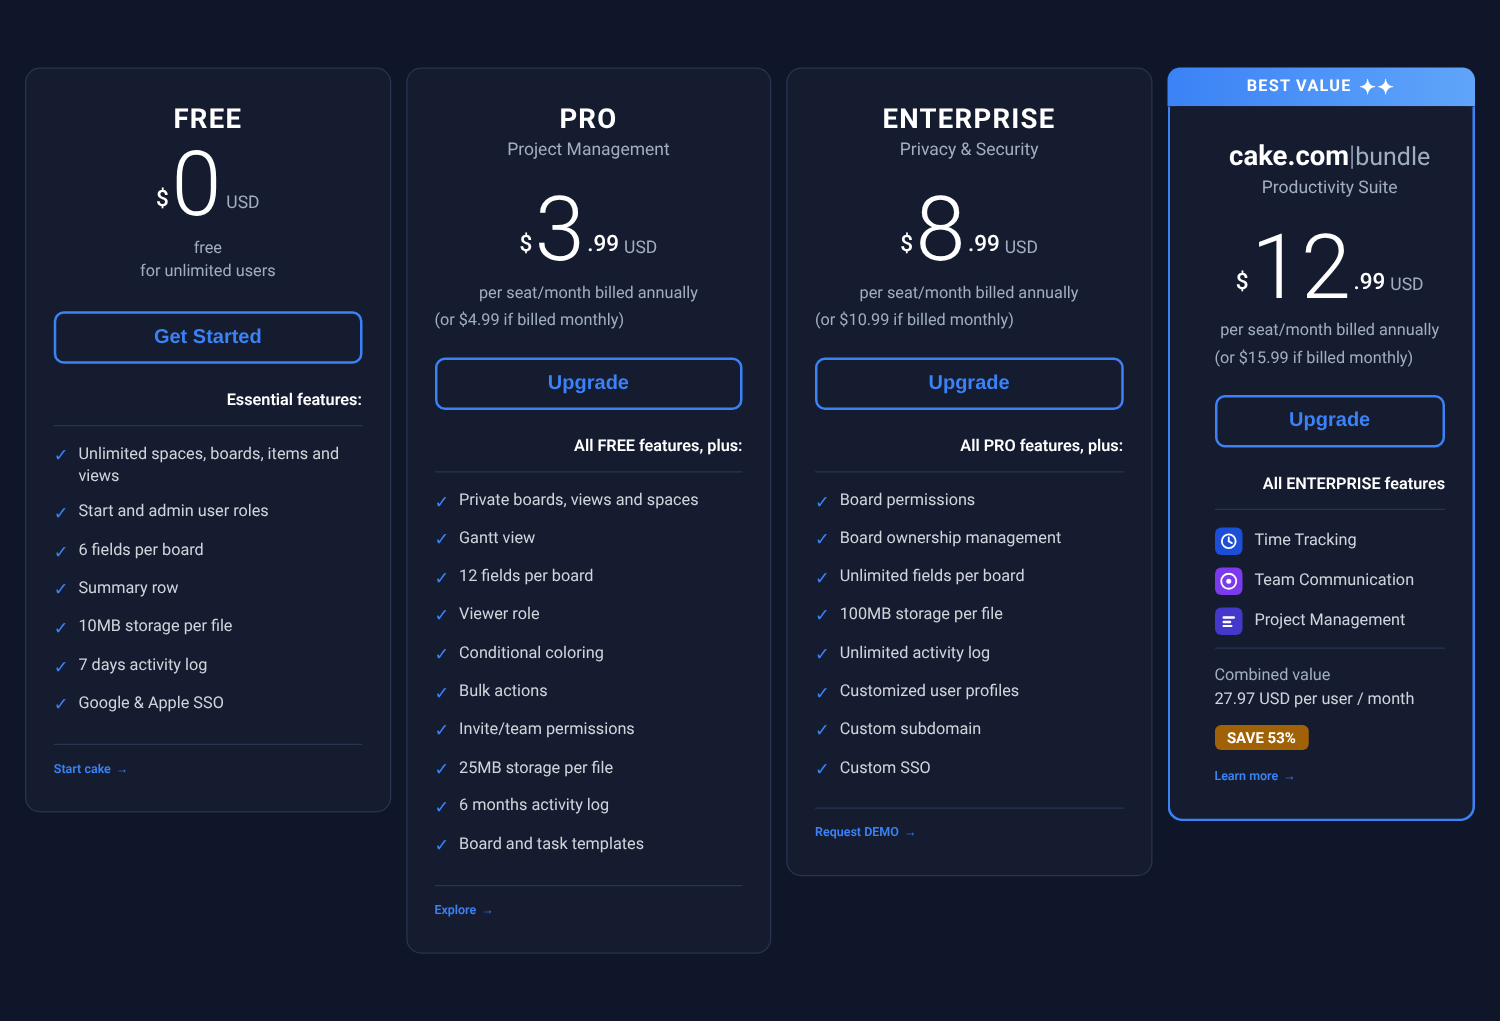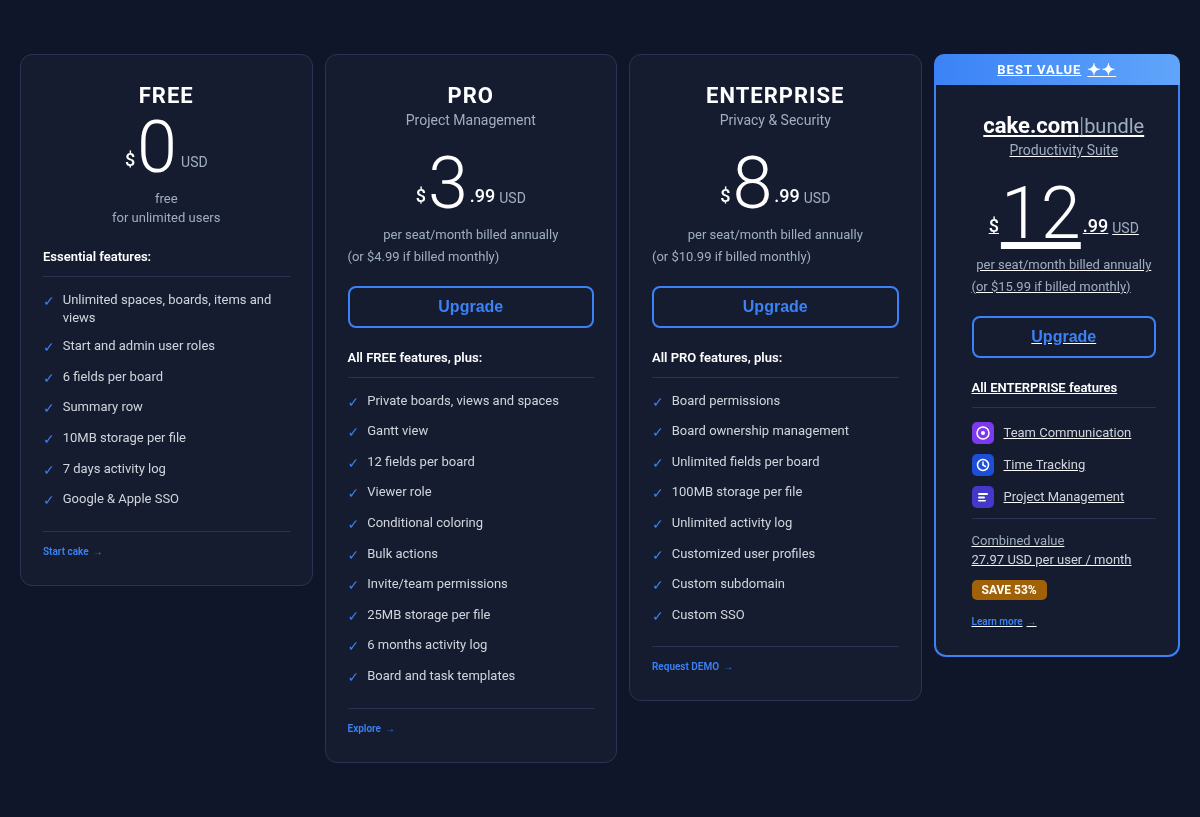--- a/index.html
+++ b/index.html
@@ -46,21 +46,20 @@
       display: flex;
       align-items: center;
       justify-content: center;
       gap: 6px;
     }
     .best-value-wrapper {
       display: flex;
       flex-direction: column;
       flex: 1;
       min-width: 0;
-      text-decoration: underline;
     }
     .plan-name {
       font-size: 22px;
       font-weight: 700;
       text-align: center;
       letter-spacing: 1px;
       margin-bottom: 4px;
     }
     .plan-subtitle {
       font-size: 14px;
@@ -125,20 +124,21 @@
       cursor: pointer;
       text-align: center;
       margin-bottom: 22px;
       transition: background 0.2s;
     }
     .section-label {
       font-size: 13px;
       color: #ffffff;
       font-weight: 600;
       margin-bottom: 12px;
+      text-align: right;
     }
     .divider {
       border: none;
       border-top: 1px solid #2a3352;
       margin-bottom: 14px;
     }
     .feature-list {
       list-style: none;
       margin-bottom: 20px;
     }
@@ -225,20 +225,21 @@
 
   <div class="plan-card">
     <div class="plan-name">FREE</div>
     <div class="price-row">
       <span class="price-dollar">$</span>
       <span class="price-main">0</span>
       <span class="price-currency">USD</span>
     </div>
     <div class="price-period">free<br>for unlimited users</div>
     <div style="margin-bottom:22px;"></div>
+    <button class="plan-button">Get Started</button>
     <div class="section-label">Essential features:</div>
     <hr class="divider">
     <ul class="feature-list">
       <li class="feature-item">
           <span class="check-icon">✓</span>
           <span>Unlimited spaces, boards, items and views</span>
         </li>
       <li class="feature-item">
           <span class="check-icon">✓</span>
           <span>Start and admin user roles</span>
@@ -404,37 +405,37 @@
         <span class="price-main">12</span>
         <span class="price-cents">.99</span>
         <span class="price-currency">USD</span>
       </div>
       <div class="price-period">per seat/month billed annually</div>
       <div class="price-note">(or $15.99 if billed monthly)</div>
       <button class="plan-button">Upgrade</button>
       <div class="section-label">All ENTERPRISE features</div>
       <hr class="divider">
       <div class="bundle-app-row">
-        <div class="app-icon app-icon-purple">
-          <svg width="14" height="14" viewBox="0 0 14 14" fill="white">
-              <circle cx="7" cy="7" r="6" fill="none" stroke="white" stroke-width="1.5"></circle>
-              <circle cx="7" cy="7" r="2" fill="white"></circle>
-            </svg>
-        </div>
-        <span>Team Communication</span>
-      </div>
-      <div class="bundle-app-row">
         <div class="app-icon app-icon-blue">
           <svg width="14" height="14" viewBox="0 0 14 14" fill="white">
               <circle cx="7" cy="7" r="5.5" fill="none" stroke="white" stroke-width="1.5"></circle>
               <line x1="7" y1="4" x2="7" y2="7" stroke="white" stroke-width="1.5" stroke-linecap="round"></line>
               <line x1="7" y1="7" x2="9.5" y2="8.5" stroke="white" stroke-width="1.5" stroke-linecap="round"></line>
             </svg>
         </div>
         <span>Time Tracking</span>
+      </div>
+      <div class="bundle-app-row">
+        <div class="app-icon app-icon-purple">
+          <svg width="14" height="14" viewBox="0 0 14 14" fill="white">
+              <circle cx="7" cy="7" r="6" fill="none" stroke="white" stroke-width="1.5"></circle>
+              <circle cx="7" cy="7" r="2" fill="white"></circle>
+            </svg>
+        </div>
+        <span>Team Communication</span>
       </div>
       <div class="bundle-app-row">
         <div class="app-icon app-icon-indigo">
           <svg width="14" height="14" viewBox="0 0 14 14" fill="white">
               <rect x="2" y="3" width="10" height="2" rx="1" fill="white"></rect>
               <rect x="2" y="6.5" width="7" height="2" rx="1" fill="white"></rect>
               <rect x="2" y="10" width="8" height="1.5" rx="0.75" fill="white"></rect>
             </svg>
         </div>
         <span>Project Management</span>

